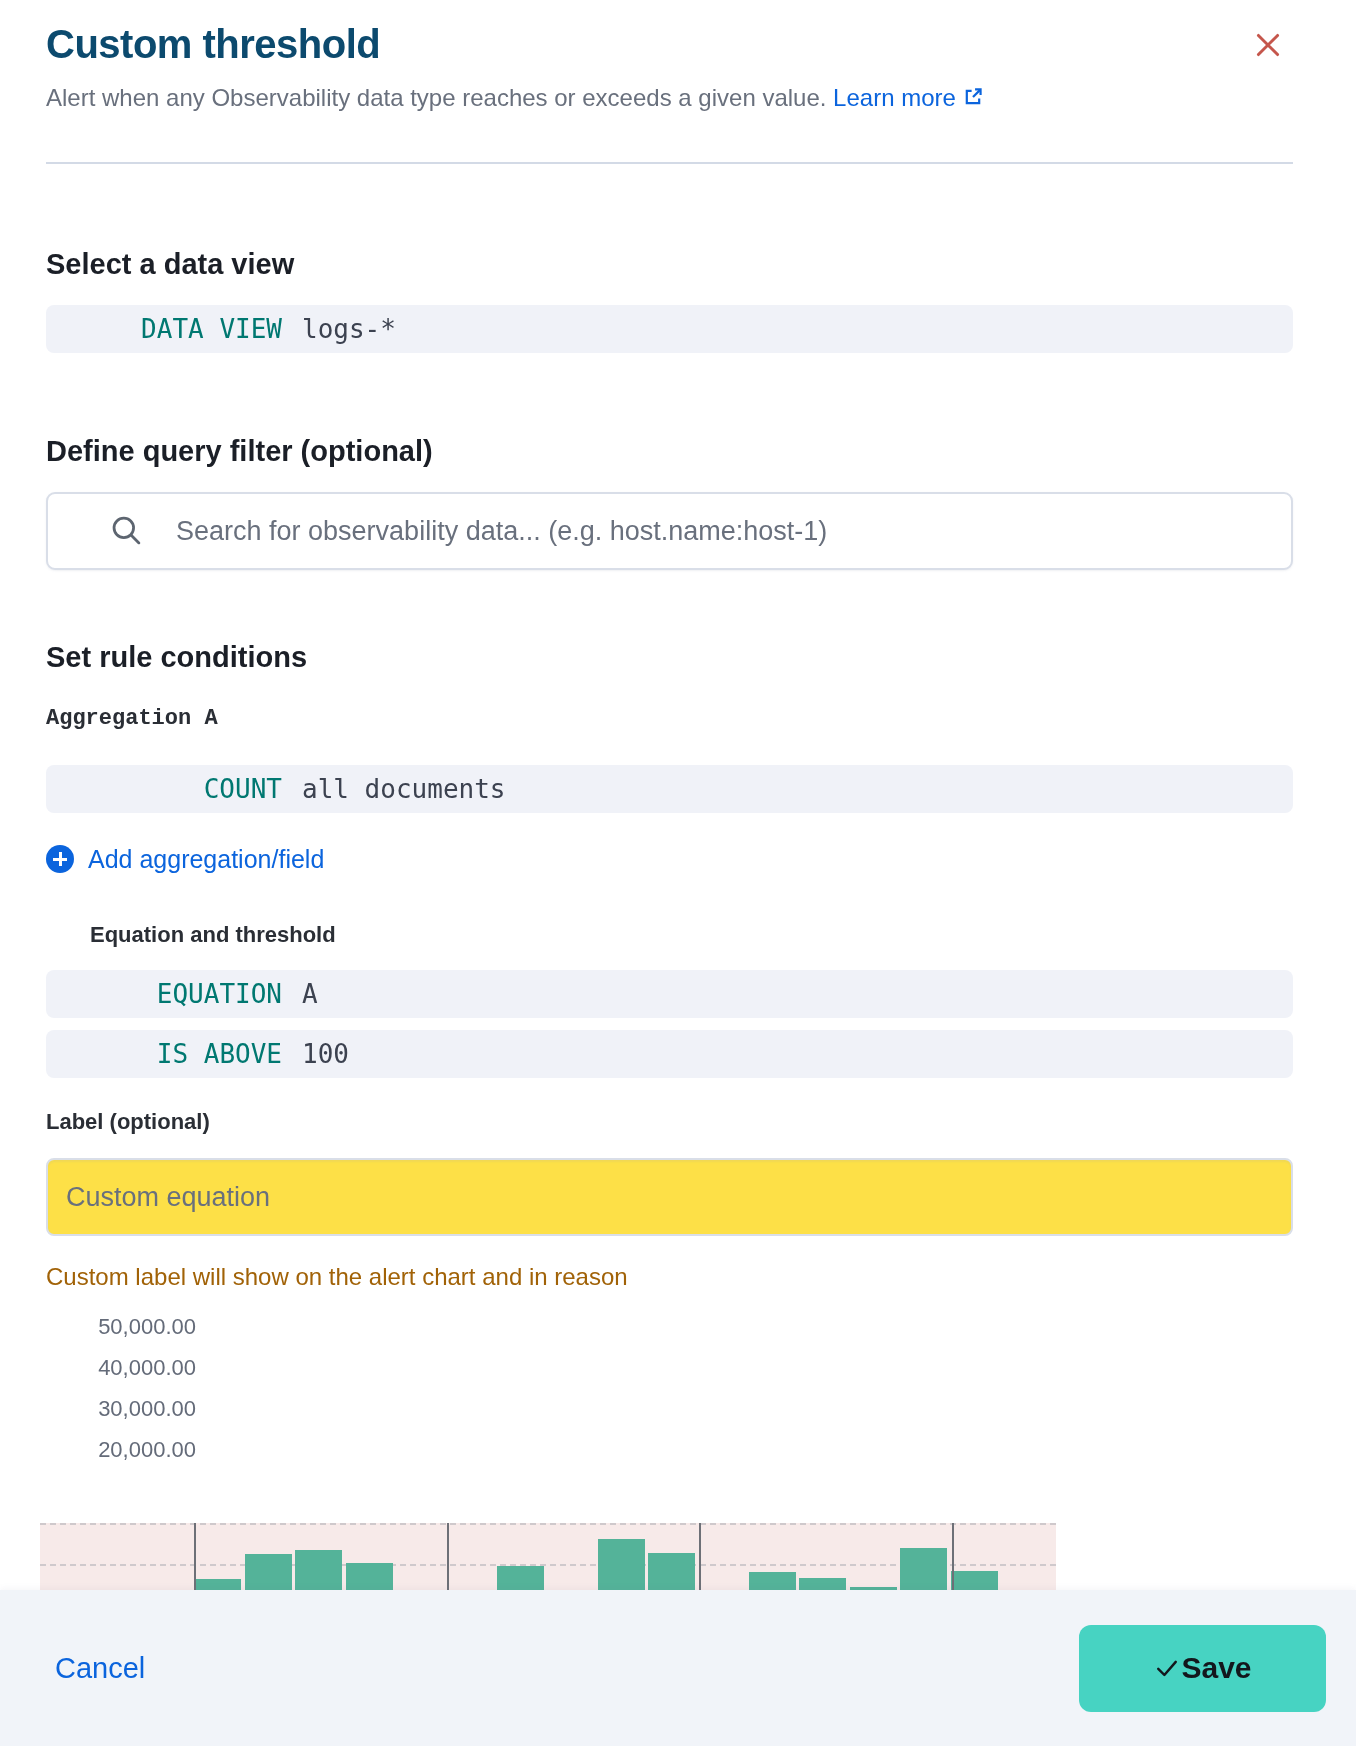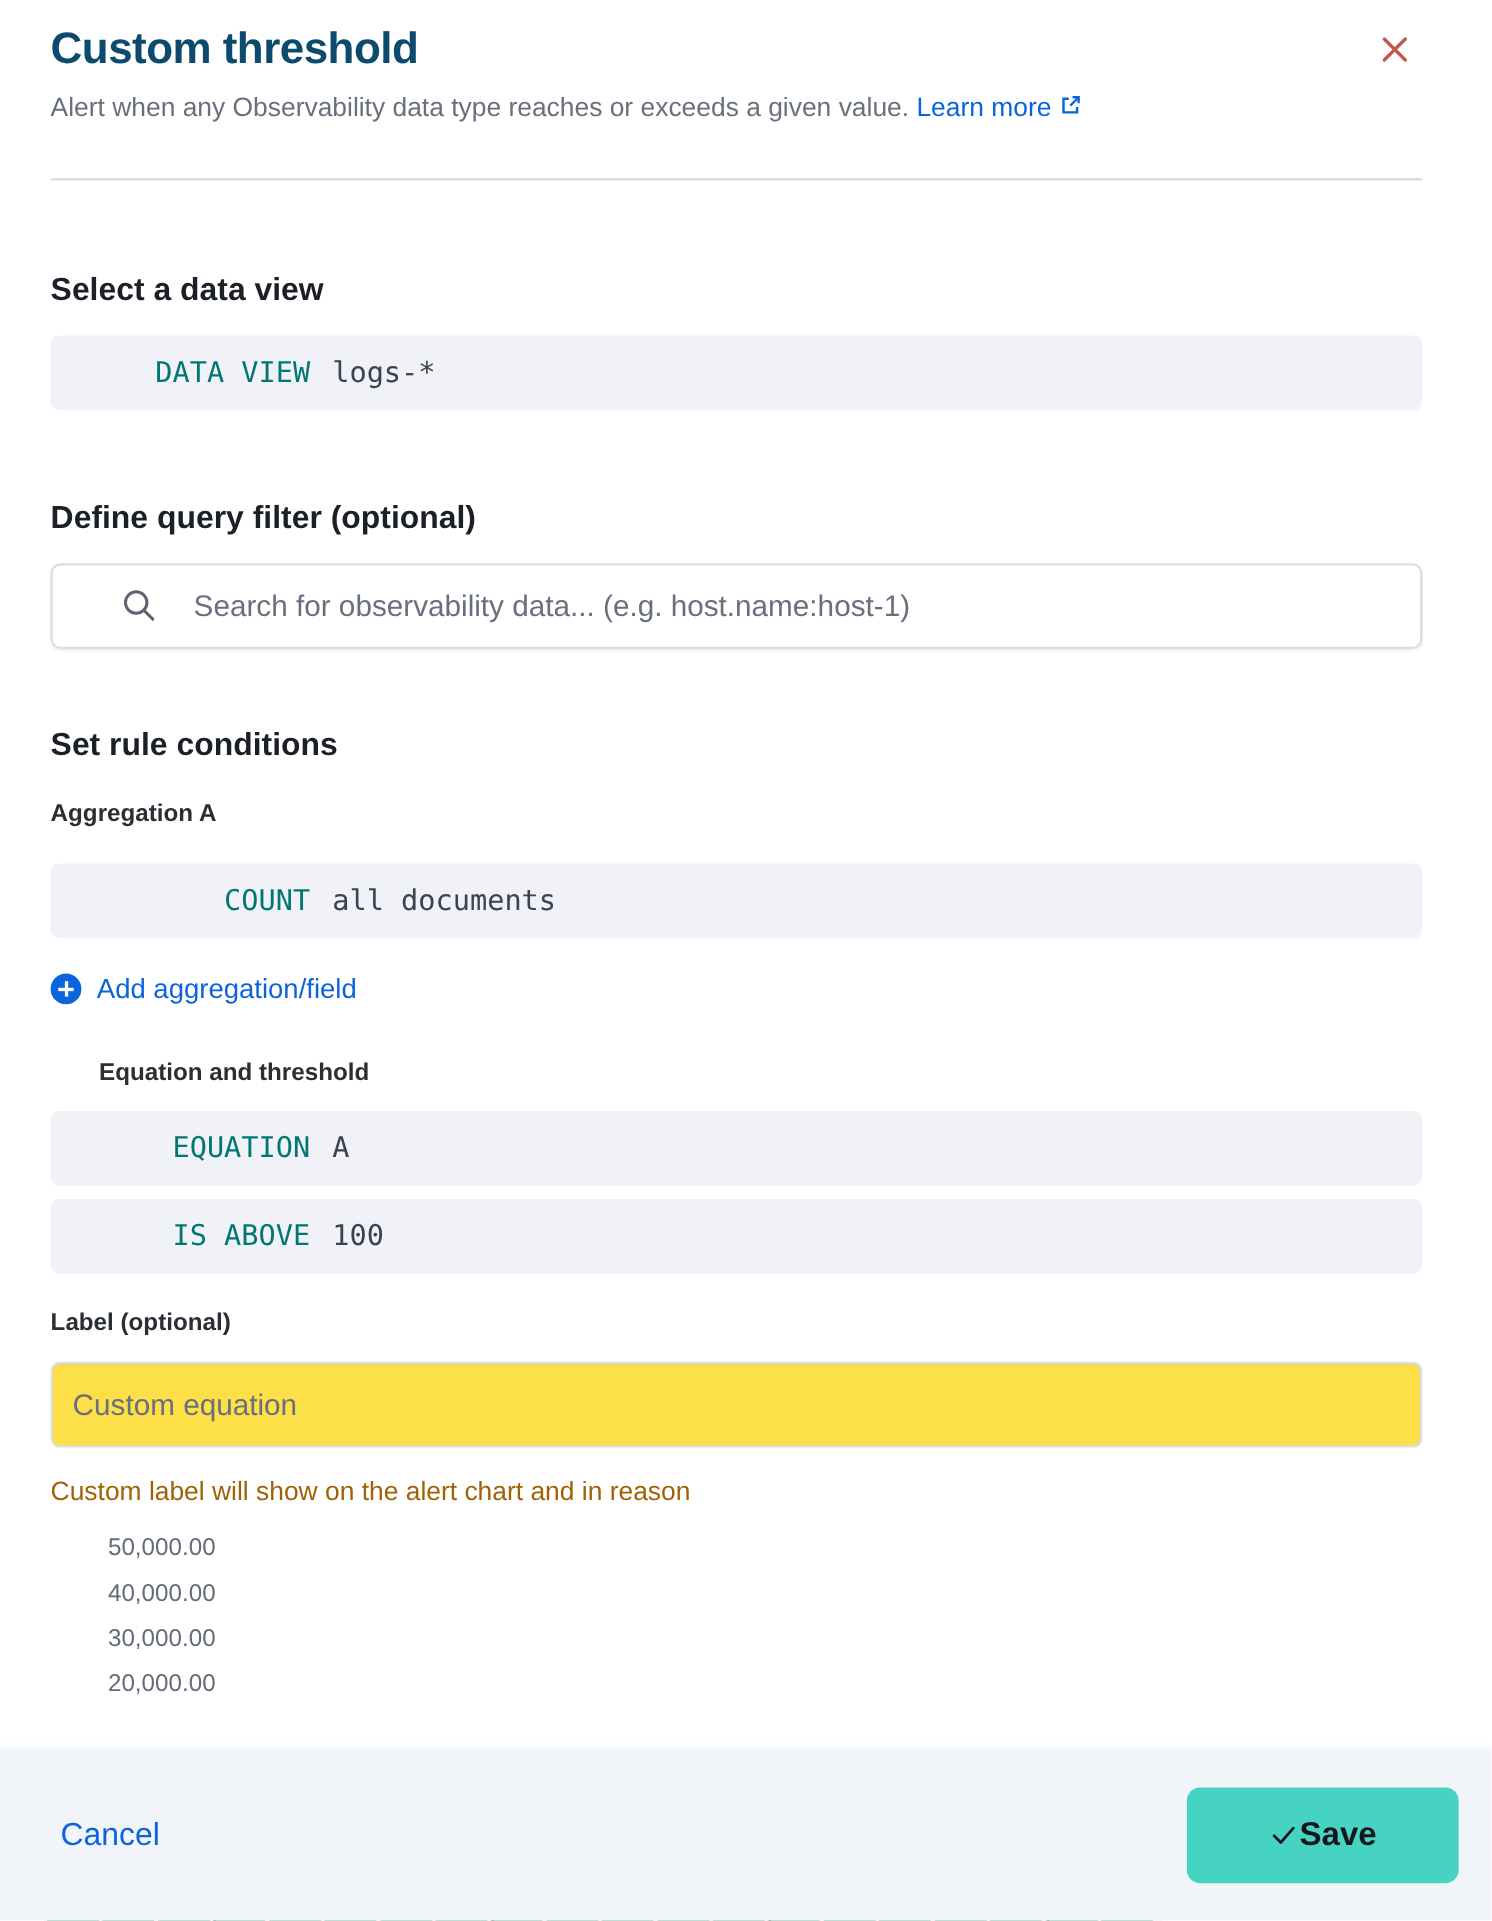--- a/index.html
+++ b/index.html
@@ -17,27 +17,27 @@
   .ext-icon { display:inline-block; vertical-align:-2px; margin-left:6px; }
   .close-btn { position:absolute; top:26px; left:1248px; width:40px; height:40px; border:none; background:transparent; cursor:pointer; }
   .divider { margin-top:42px; border:none; border-top:2px solid #d3dae6; }
 
   
   h2.section { font-size:29px; line-height:34px; font-weight:700; color:#1b1f27; }
   .h-dataview { margin-top:83px; }
   .h-query { margin-top:81px; }
   .h-conditions { margin-top:70px; }
   .form-label { font-size:22px; line-height:30px; font-weight:600; color:#2a2e35; }
-  .lbl-agg { margin-top:30px; }
+  .lbl-agg { margin-top:30px;font-family:Liberation Mono, monospace; }
   .lbl-eq { margin-top:46px;margin-left:44px; }
   .lbl-label { margin-top:29px; }
 
   
   .pill {
-    display:flex; align-items:center; height:68px; margin-top:24px;
+    display:flex; align-items:center; height:48px; margin-top:24px;
     background:#f0f2f8; border-radius:8px;
     font-family:"DejaVu Sans Mono", monospace; font-size:26px;
   }
   .pill .kw { width:236px; text-align:right; color:#007871; white-space:pre; }
   .pill .val { margin-left:20px; color:#3c4250; }
   .pill-agg { margin-top:31px; }
   .pill-eq { margin-top:20px; }
   .pill-thr { margin-top:12px; }
 
   

